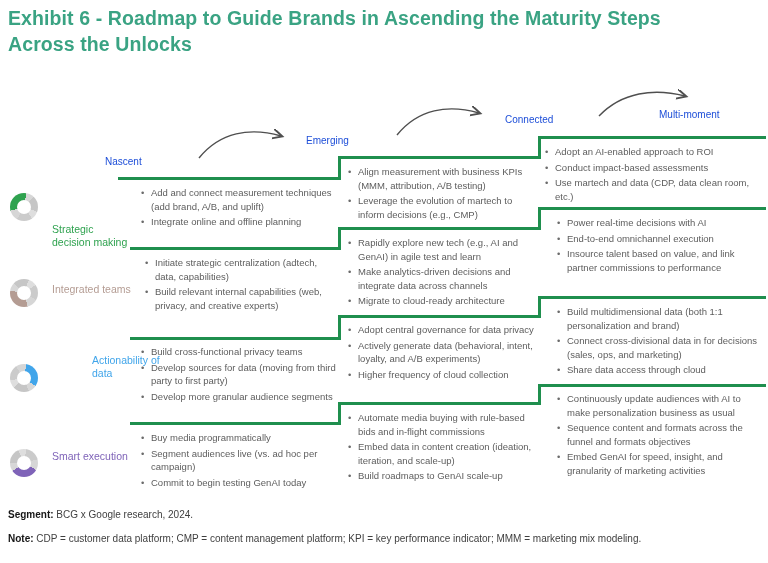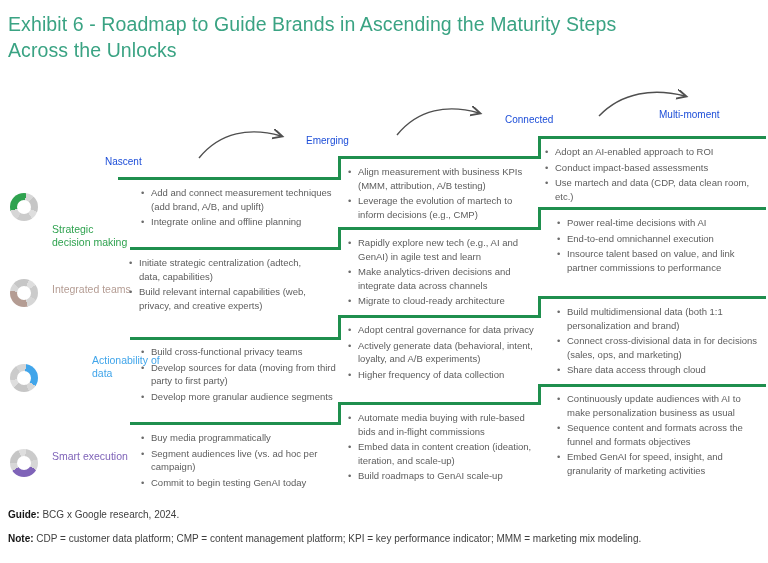--- a/index.html
+++ b/index.html
@@ -3,21 +3,21 @@
 <meta charset="utf-8">
 <style>
   html,body{margin:0;padding:0;background:#ffffff;}
   #canvas{
     position:relative;width:768px;height:563px;background:#ffffff;overflow:hidden;
     font-family:"Liberation Sans", sans-serif;color:#3a3a3a;
     --line:#1f8f4e;
   }
   .title{
     position:absolute;left:8px;top:5px;width:748px;
-    font-size:19.5px;line-height:26px;font-weight:400;color:#3aa383;letter-spacing:.1px;margin-top:6px;
+    font-size:19.5px;line-height:26px;font-weight:700;color:#3aa383;letter-spacing:.1px;
   }
   .stage{
     position:absolute;font-size:10px;color:#1d4ed8;white-space:nowrap;
   }
   .tread{position:absolute;height:3px;background:var(--line);}
   .riser{position:absolute;width:3px;background:var(--line);}
   .arrow-svg{position:absolute;overflow:visible;}
   .arrow-svg path{fill:none;stroke:#4f4f4f;stroke-width:1.4;}
   .bullets{
     position:absolute;margin:0;padding:0;list-style:none;
@@ -122,21 +122,21 @@
   <ul class="bullets" style="left:347px;top:165px;width:188px;">
       <li>Align measurement with business KPIs (MMM, attribution, A/B testing)</li>
       <li>Leverage the evolution of martech to inform decisions (e.g., CMP)</li>
     </ul>
   <ul class="bullets" style="left:544px;top:145px;width:208px;">
       <li>Adopt an AI-enabled approach to ROI</li>
       <li>Conduct impact-based assessments</li>
       <li>Use martech and data (CDP, data clean room, etc.)</li>
     </ul>
 
-  <ul class="bullets" style="left:128px;top:256px;width:196px;">
+  <ul class="bullets" style="left:144px;top:256px;width:196px;">
       <li>Initiate strategic centralization (adtech, data, capabilities)</li>
       <li>Build relevant internal capabilities (web, privacy, and creative experts)</li>
     </ul>
   <ul class="bullets" style="left:347px;top:236px;width:188px;">
       <li>Rapidly explore new tech (e.g., AI and GenAI) in agile test and learn</li>
       <li>Make analytics-driven decisions and integrate data across channels</li>
       <li>Migrate to cloud-ready architecture</li>
     </ul>
   <ul class="bullets" style="left:556px;top:216px;width:208px;">
       <li>Power real-time decisions with AI</li>
@@ -145,21 +145,21 @@
     </ul>
 
   <ul class="bullets" style="left:140px;top:345px;width:196px;">
       <li>Build cross-functional privacy teams</li>
       <li>Develop sources for data (moving from third party to first party)</li>
       <li>Develop more granular audience segments</li>
     </ul>
   <ul class="bullets" style="left:347px;top:323px;width:188px;">
       <li>Adopt central governance for data privacy</li>
       <li>Actively generate data (behavioral, intent, loyalty, and A/B experiments)</li>
-      <li>Higher frequency of data collection</li>
+      <li>Higher frequency of cloud collection</li>
     </ul>
   <ul class="bullets" style="left:556px;top:305px;width:208px;">
       <li>Build multidimensional data (both 1:1 personalization and brand)</li>
       <li>Connect cross-divisional data in for decisions (sales, ops, and marketing)</li>
       <li>Share data access through cloud</li>
     </ul>
 
   <ul class="bullets" style="left:140px;top:431px;width:196px;">
       <li>Buy media programmatically</li>
       <li>Segment audiences live (vs. ad hoc per campaign)</li>
@@ -170,19 +170,19 @@
       <li>Embed data in content creation (ideation, iteration, and scale-up)</li>
       <li>Build roadmaps to GenAI scale-up</li>
     </ul>
   <ul class="bullets" style="left:556px;top:392px;width:208px;">
       <li>Continuously update audiences with AI to make personalization business as usual</li>
       <li>Sequence content and formats across the funnel and formats objectives</li>
       <li>Embed GenAI for speed, insight, and granularity of marketing activities</li>
     </ul>
 
   <div class="footer-line" style="top:509px;">
-    <b>Guide:</b><span> BCG x Google research, 2024.</span>
+    <b>Segment:</b><span> BCG x Google research, 2024.</span>
   </div>
   <div class="footer-line" style="top:533px;">
     <b>Note:</b><span> CDP = customer data platform; CMP = content management platform; KPI = key performance indicator; MMM = marketing mix modeling.</span>
   </div>
 
 </div>
 
 </body></html>

